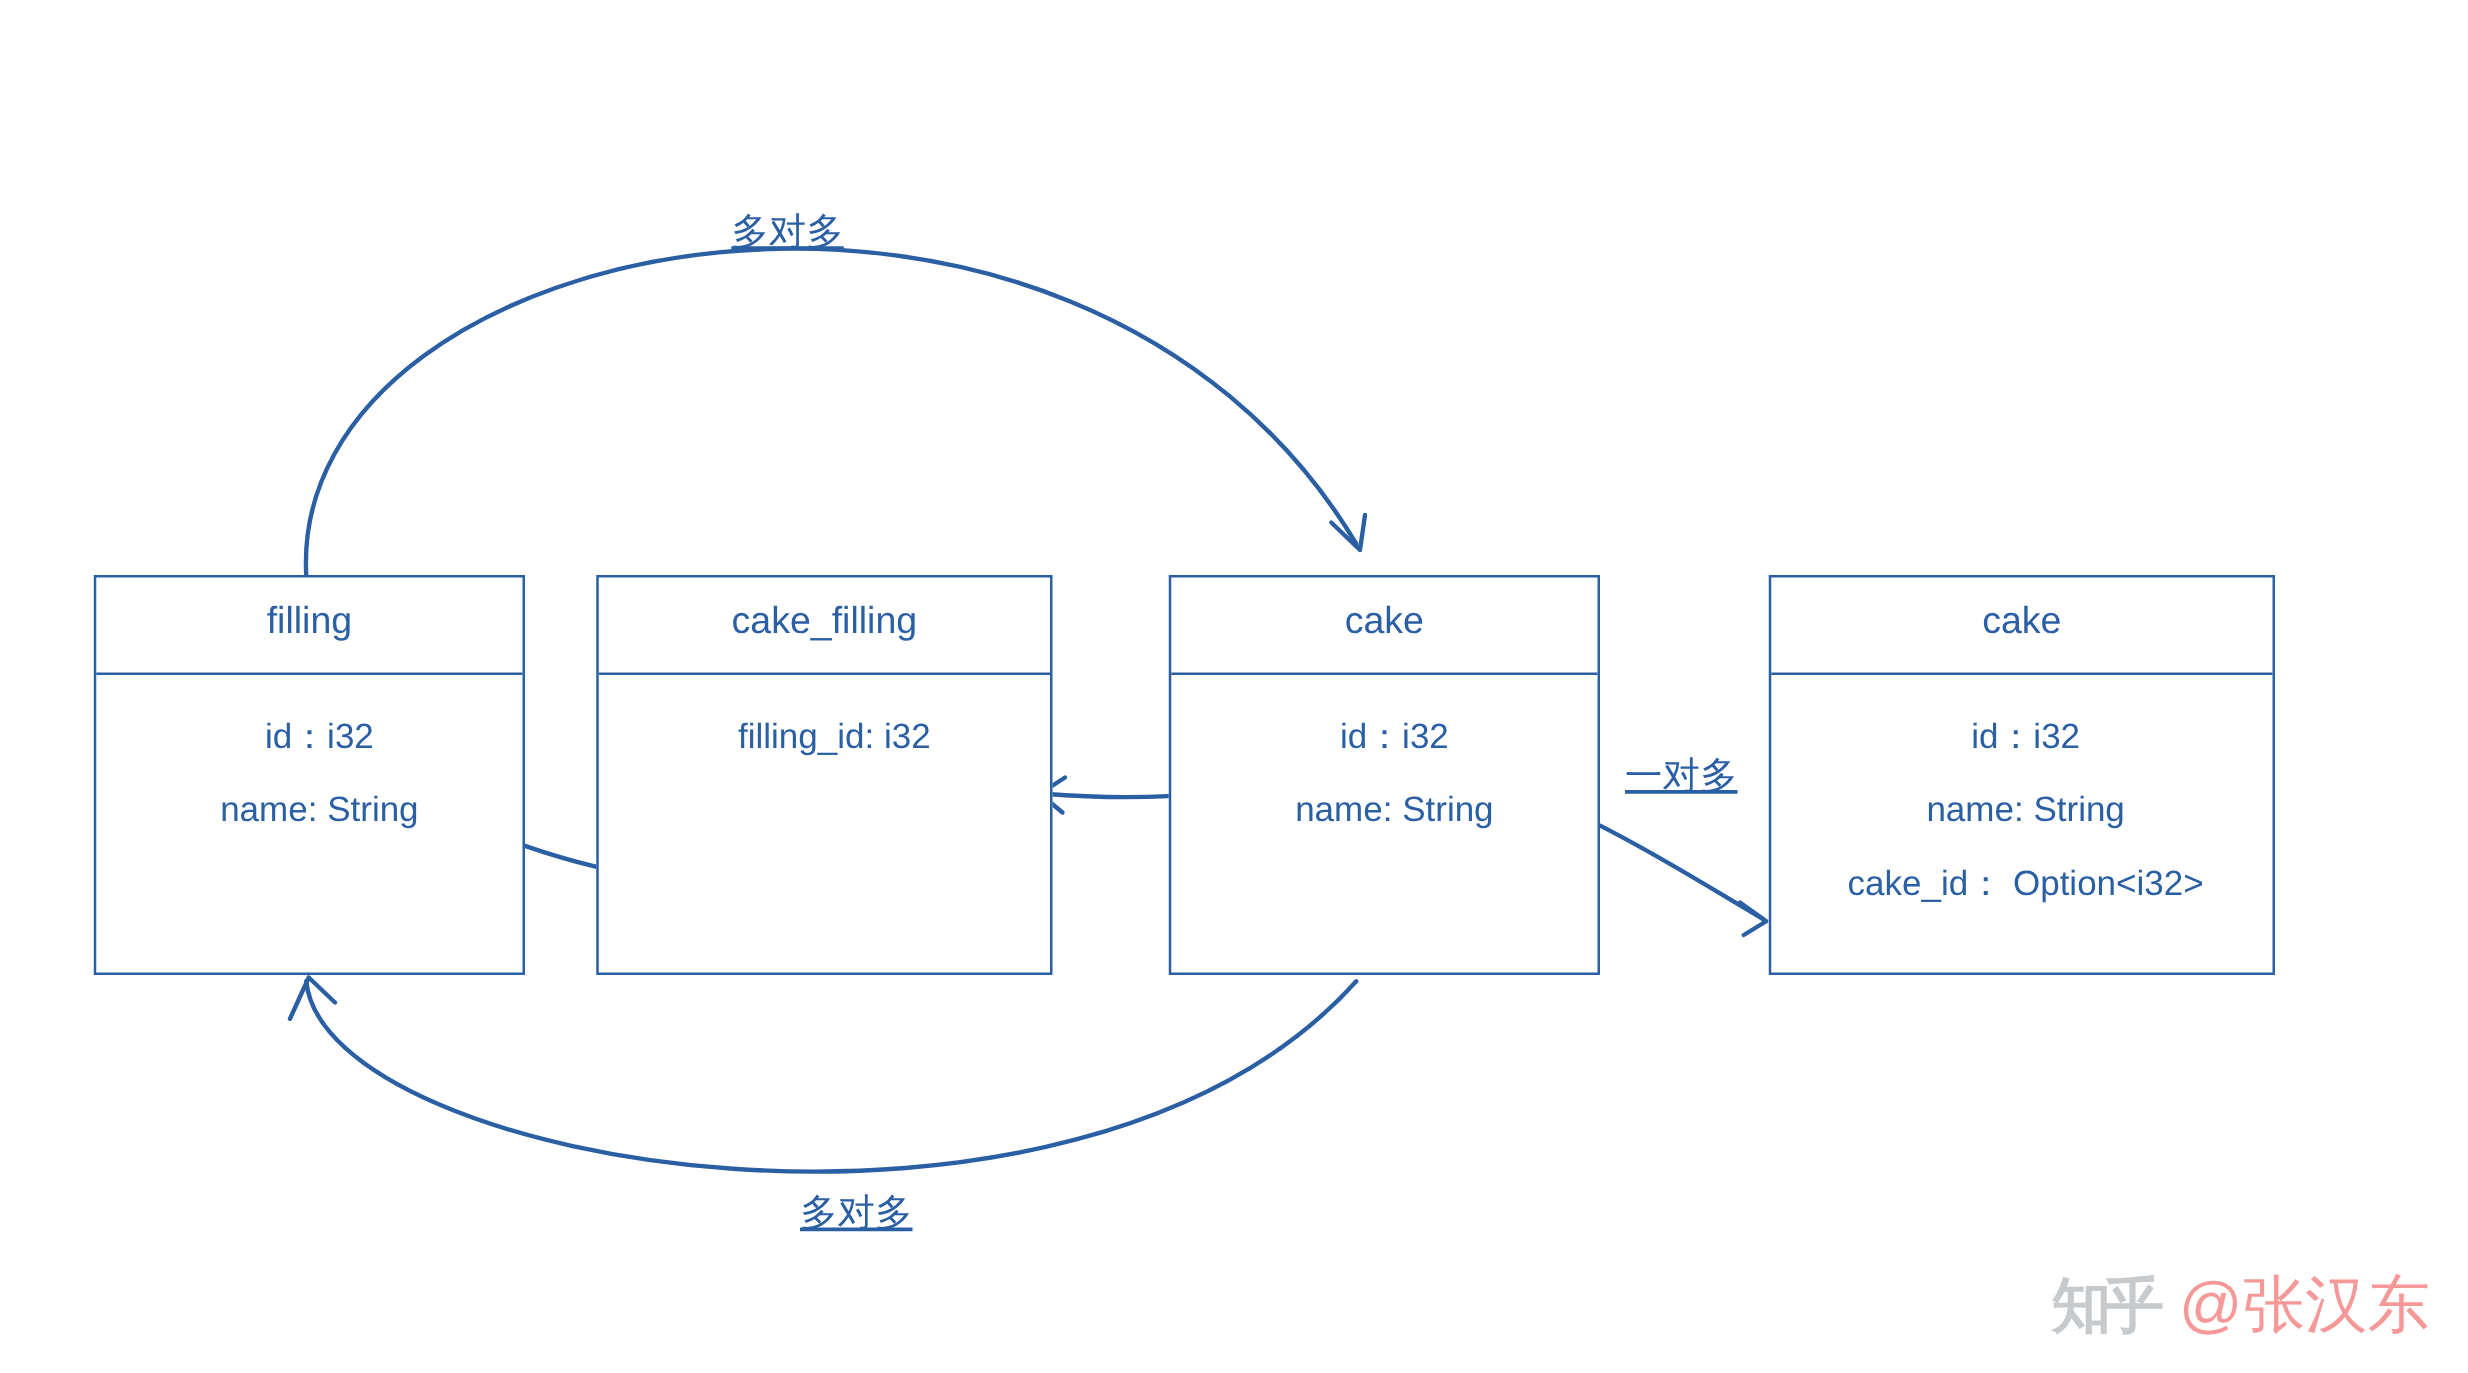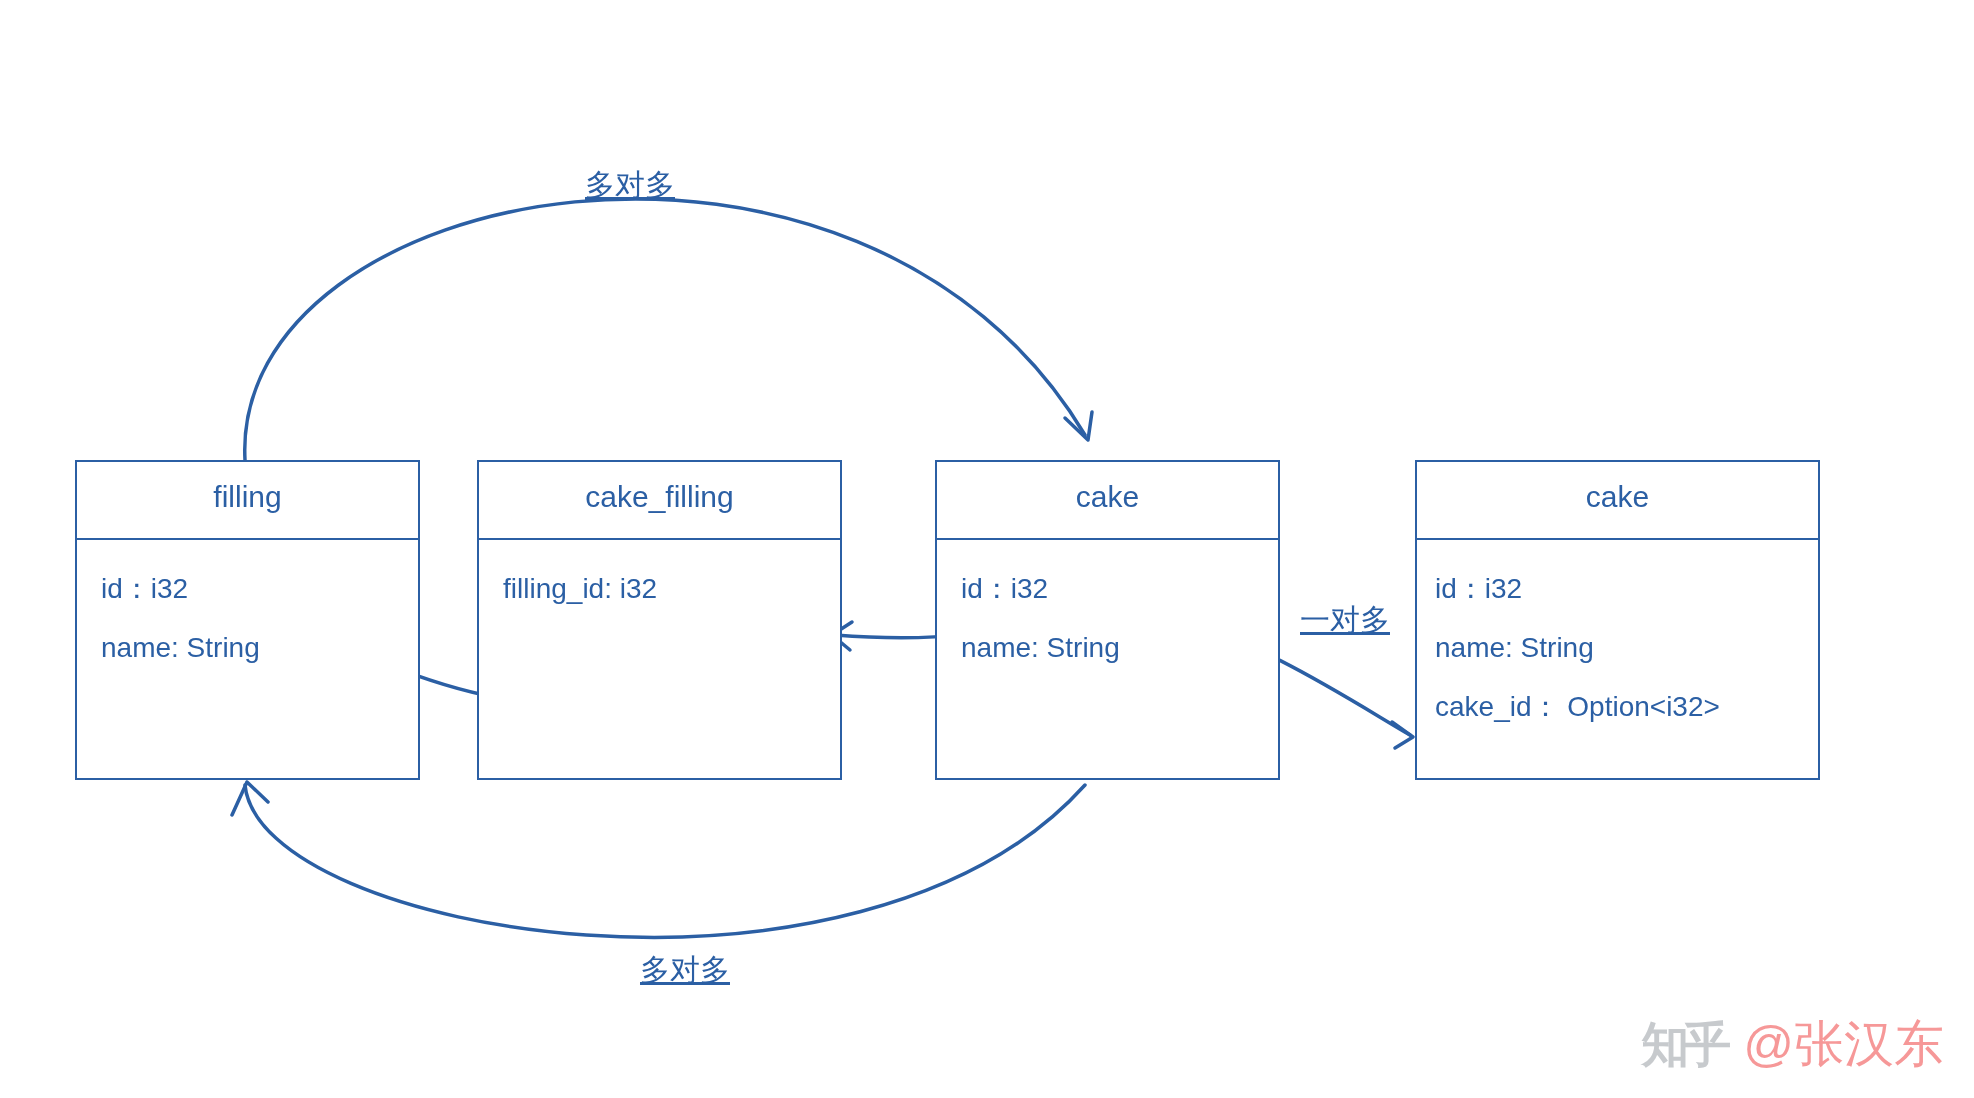--- a/index.html
+++ b/index.html
@@ -20,20 +20,21 @@
   }
   .entity-header {
     border-bottom: 2px solid #2b5fa4;
     text-align: center;
     color: #2b5fa4;
     font-size: 30px;
     padding: 18px 0 24px 0;
   }
   .entity-body {
     padding: 20px 8px 24px 24px;
+    text-align: center;
   }
   .field {
     color: #2b5fa4;
     font-size: 28px;
     line-height: 2.1;
     white-space: nowrap;
   }
   .rel-label {
     position: absolute;
     color: #2b5fa4;

